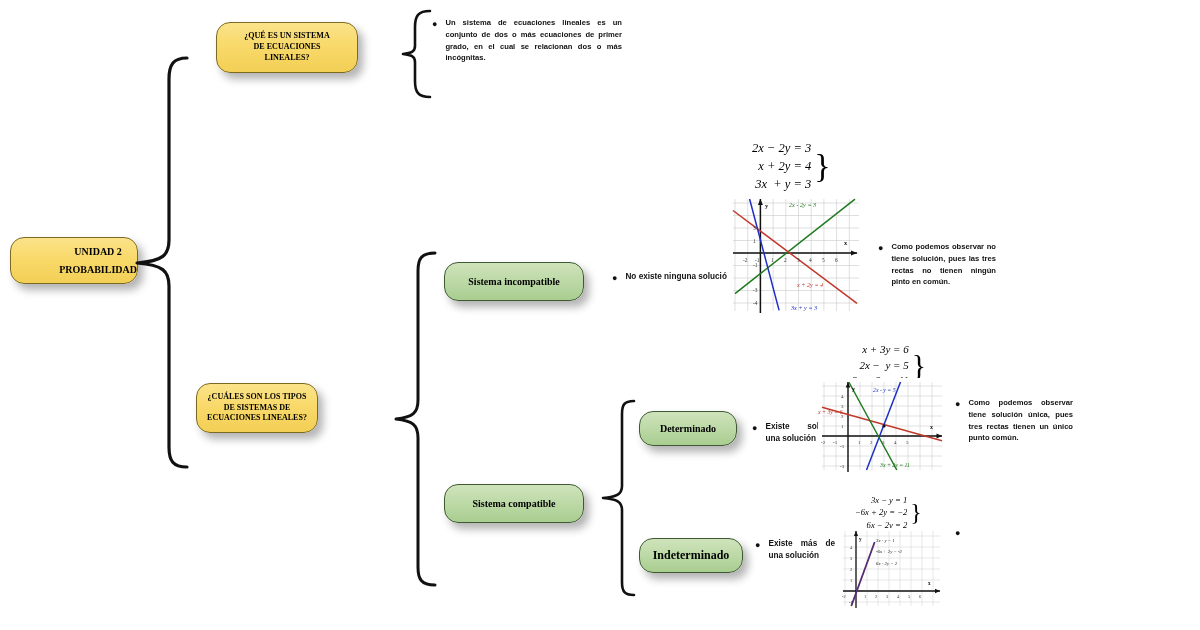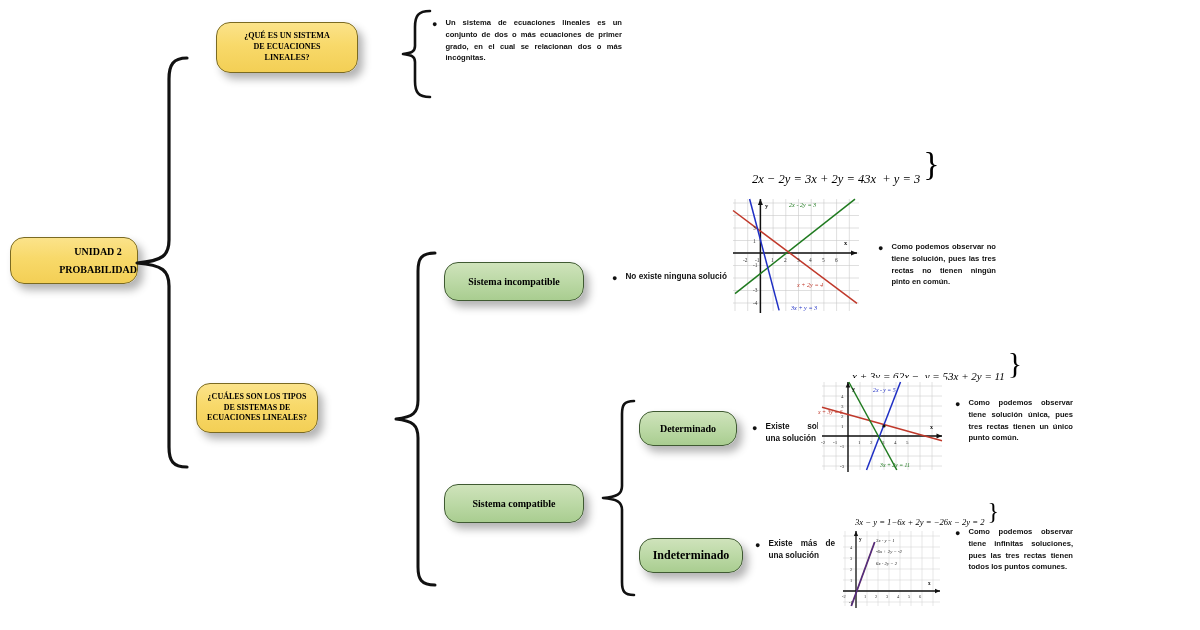--- a/index.html
+++ b/index.html
@@ -43,21 +43,21 @@
   }
   .bullet .txt{
     text-align:justify;font-weight:bold;
   }
   .b-small{font-size:7.6px;line-height:1.55;}
   .b-mid{font-size:8.2px;line-height:1.5;}
 
   
   .eqsys{position:absolute;display:flex;align-items:stretch;gap:3px;
          font-family:"Liberation Serif",serif;}
-  .eqsys .eqs{display:flex;flex-direction:row;align-items:flex-end;}
+  .eqsys .eqs{display:flex;flex-direction:column;align-items:flex-end;}
   .eqsys .eq{font-style:italic;white-space:pre;}
   .eqsys .rbrace{
     font-family:"Liberation Serif",serif;display:flex;align-items:center;
     transform-origin:center;
   }
 
   
   .graph{position:absolute;background:#fff;}
   .graph svg{display:block;}
 </style>
@@ -351,16 +351,15 @@
       <g font-family="Liberation Serif, serif" font-style="italic" font-size="4.8" fill="#222">
         <text x="36" y="14">3x - y = 1</text>
         <text x="36" y="25">-6x + 2y = -2</text>
         <text x="36" y="37">6x - 2y = 2</text>
       </g>
     </svg>
   </div>
 
   <div class="bullet b-small" style="left:955px;top:526px;width:118px;">
     <span class="dot">●</span>
-    <span class="txt">Como podemos observar tiene infinitas soluciones, pues las tres rectas tienen todos los puntos comunes.</span>
   </div>
 
 </div>
 
 </body></html>

